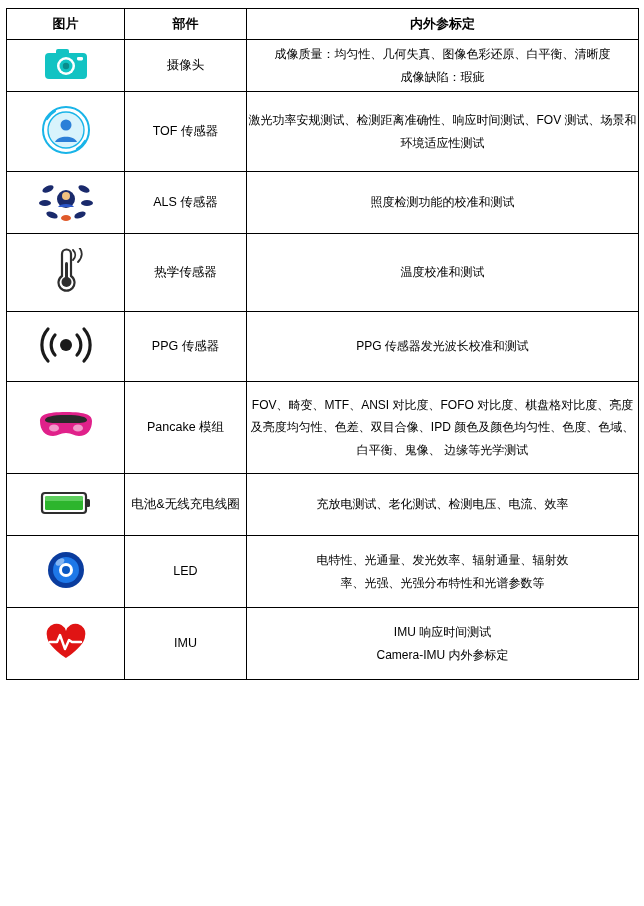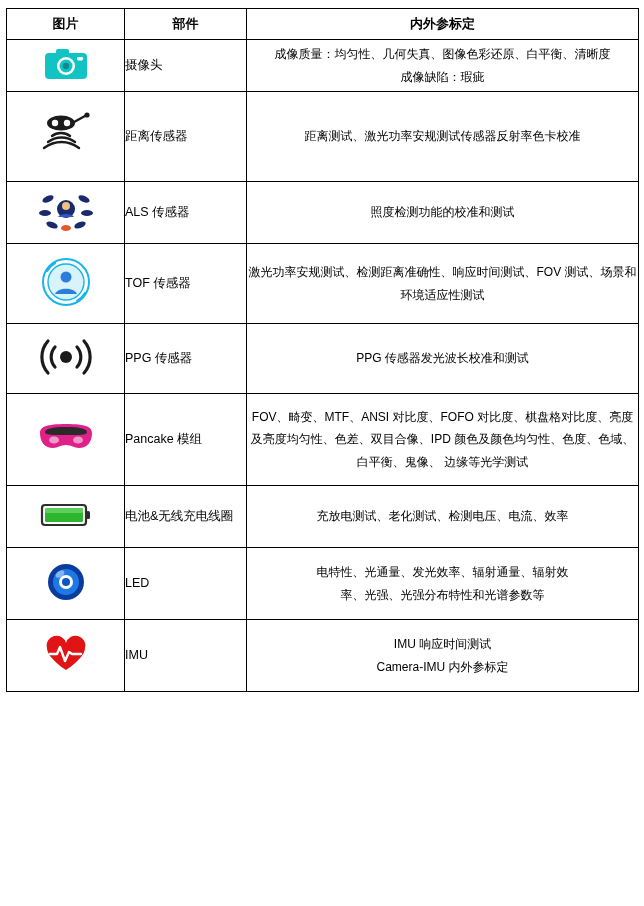--- a/index.html
+++ b/index.html
@@ -39,21 +39,21 @@
   }
   col.c-img { width: 118px; }
   col.c-part { width: 122px; }
   col.c-desc { width: 392px; }
 
   td.img-cell {
     text-align: center;
     vertical-align: middle;
   }
   td.part-cell {
-    text-align: left;
+    text-align: center;
     font-size: 12.5px;
     line-height: 1.5;
     padding: 4px 6px;
   }
   td.desc-cell {
     text-align: center;
     font-size: 12px;
     line-height: 1.85;
     padding: 6px 9px;
   }
@@ -99,38 +99,38 @@
           </span>
         </td>
         <td class="part-cell">摄像头</td>
         <td class="desc-cell">
           <span class="desc-line">成像质量：均匀性、几何失真、图像色彩还原、白平衡、清晰度</span>
           <span class="desc-line">成像缺陷：瑕疵</span>
         </td>
       </tr>
 
 
-      <tr style="height:90px">
-        <td class="img-cell">
-          <span class="icon-wrap">
-            <svg width="56" height="46" viewBox="0 0 56 46">
-              <ellipse cx="23" cy="11" rx="14" ry="7.5" fill="#1b1b1b"></ellipse>
-              <circle cx="17" cy="11" r="3.2" fill="#ffffff"></circle>
-              <circle cx="29" cy="11" r="3.2" fill="#ffffff"></circle>
-              <path d="M37 9.5 L47 4" stroke="#1b1b1b" stroke-width="2.4" stroke-linecap="round"></path>
-              <circle cx="49" cy="3" r="2.6" fill="#1b1b1b"></circle>
-              <path d="M14 24c5-4 13-4 18 0" fill="none" stroke="#1b1b1b" stroke-width="2.4" stroke-linecap="round"></path>
-              <path d="M10 30c8-6 19-6 27 0" fill="none" stroke="#1b1b1b" stroke-width="2.4" stroke-linecap="round"></path>
-              <path d="M6 36c11-8 24-8 35 0" fill="none" stroke="#1b1b1b" stroke-width="2.4" stroke-linecap="round"></path>
-            </svg>
-          </span>
-        </td>
-        <td class="part-cell">距离传感器</td>
-        <td class="desc-cell">
-          <span class="desc-line">距离测试、激光功率安规测试传感器反射率色卡校准</span>
+
+      <tr style="height:80px">
+        <td class="img-cell">
+          <span class="icon-wrap">
+            <svg width="50" height="50" viewBox="0 0 50 50">
+              <circle cx="25" cy="25" r="23" fill="none" stroke="#19b4e8" stroke-width="2"></circle>
+              <circle cx="25" cy="25" r="18" fill="#d8f3fc"></circle>
+              <circle cx="25" cy="25" r="18" fill="none" stroke="#19b4e8" stroke-width="1.4"></circle>
+              <circle cx="25" cy="20" r="5.5" fill="#2b7fd8"></circle>
+              <path d="M14 37c3-7 19-7 22 0z" fill="#2b7fd8"></path>
+              <path d="M6 14a22 22 0 0 1 8-8" fill="none" stroke="#19b4e8" stroke-width="2.2" stroke-linecap="round"></path>
+              <path d="M44 36a22 22 0 0 1-8 8" fill="none" stroke="#19b4e8" stroke-width="2.2" stroke-linecap="round"></path>
+            </svg>
+          </span>
+        </td>
+        <td class="part-cell">TOF 传感器</td>
+        <td class="desc-cell">
+          <span class="desc-line">激光功率安规测试、检测距离准确性、响应时间测试、FOV 测试、场景和环境适应性测试</span>
         </td>
       </tr>
 
       <tr style="height:62px">
         <td class="img-cell">
           <span class="icon-wrap">
             <svg width="56" height="44" viewBox="0 0 56 44">
               <circle cx="28" cy="20" r="9" fill="#1a2a6c"></circle>
               <circle cx="28" cy="17" r="4" fill="#f0c080"></circle>
               <path d="M20 28c2-4 14-4 16 0z" fill="#2b57c9"></path>
@@ -143,40 +143,37 @@
               <ellipse cx="28" cy="39" rx="5" ry="3" fill="#e05a2b"></ellipse>
             </svg>
           </span>
         </td>
         <td class="part-cell">ALS 传感器</td>
         <td class="desc-cell">
           <span class="desc-line">照度检测功能的校准和测试</span>
         </td>
       </tr>
 
-      <tr style="height:80px">
-        <td class="img-cell">
-          <span class="icon-wrap">
-            <svg width="50" height="50" viewBox="0 0 50 50">
-              <circle cx="25" cy="25" r="23" fill="none" stroke="#19b4e8" stroke-width="2"></circle>
-              <circle cx="25" cy="25" r="18" fill="#d8f3fc"></circle>
-              <circle cx="25" cy="25" r="18" fill="none" stroke="#19b4e8" stroke-width="1.4"></circle>
-              <circle cx="25" cy="20" r="5.5" fill="#2b7fd8"></circle>
-              <path d="M14 37c3-7 19-7 22 0z" fill="#2b7fd8"></path>
-              <path d="M6 14a22 22 0 0 1 8-8" fill="none" stroke="#19b4e8" stroke-width="2.2" stroke-linecap="round"></path>
-              <path d="M44 36a22 22 0 0 1-8 8" fill="none" stroke="#19b4e8" stroke-width="2.2" stroke-linecap="round"></path>
-            </svg>
-          </span>
-        </td>
-        <td class="part-cell">TOF 传感器</td>
-        <td class="desc-cell">
-          <span class="desc-line">激光功率安规测试、检测距离准确性、响应时间测试、FOV 测试、场景和环境适应性测试</span>
-        </td>
-      </tr>
-
+      <tr style="height:78px">
+        <td class="img-cell">
+          <span class="icon-wrap">
+            <svg width="42" height="46" viewBox="0 0 42 46">
+              <path d="M17 6a4.5 4.5 0 0 1 9 0v22a8 8 0 1 1-9 0z" fill="none" stroke="#2e2e2e" stroke-width="2.2"></path>
+              <circle cx="21.5" cy="34" r="5" fill="#2e2e2e"></circle>
+              <rect x="20" y="14" width="3" height="18" rx="1.5" fill="#2e2e2e"></rect>
+              <path d="M28 12c3-3 3-7 0-10" fill="none" stroke="#2e2e2e" stroke-width="1.8" stroke-linecap="round"></path>
+              <path d="M33 14c5-5 5-11 0-16" fill="none" stroke="#2e2e2e" stroke-width="1.8" stroke-linecap="round"></path>
+            </svg>
+          </span>
+        </td>
+        <td class="part-cell">热学传感器</td>
+        <td class="desc-cell">
+          <span class="desc-line">温度校准和测试</span>
+        </td>
+      </tr>
 
       <tr style="height:70px">
         <td class="img-cell">
           <span class="icon-wrap">
             <svg width="52" height="44" viewBox="0 0 52 44">
               <circle cx="26" cy="22" r="6" fill="#1a1a1a"></circle>
               <path d="M15 12a15 15 0 0 0 0 20" fill="none" stroke="#1a1a1a" stroke-width="3.2" stroke-linecap="round"></path>
               <path d="M37 12a15 15 0 0 1 0 20" fill="none" stroke="#1a1a1a" stroke-width="3.2" stroke-linecap="round"></path>
               <path d="M8 6a24 24 0 0 0 0 32" fill="none" stroke="#1a1a1a" stroke-width="3.2" stroke-linecap="round"></path>
               <path d="M44 6a24 24 0 0 1 0 32" fill="none" stroke="#1a1a1a" stroke-width="3.2" stroke-linecap="round"></path>

